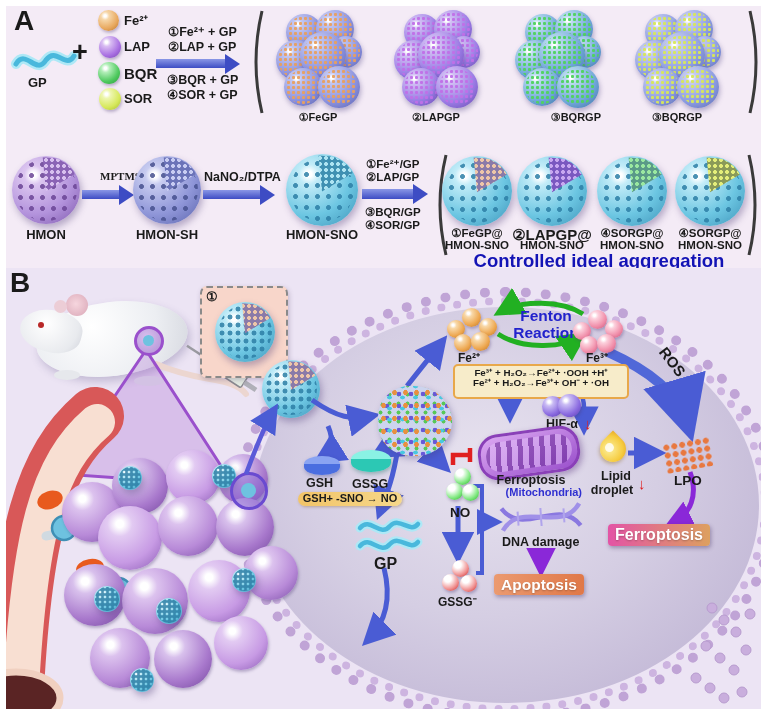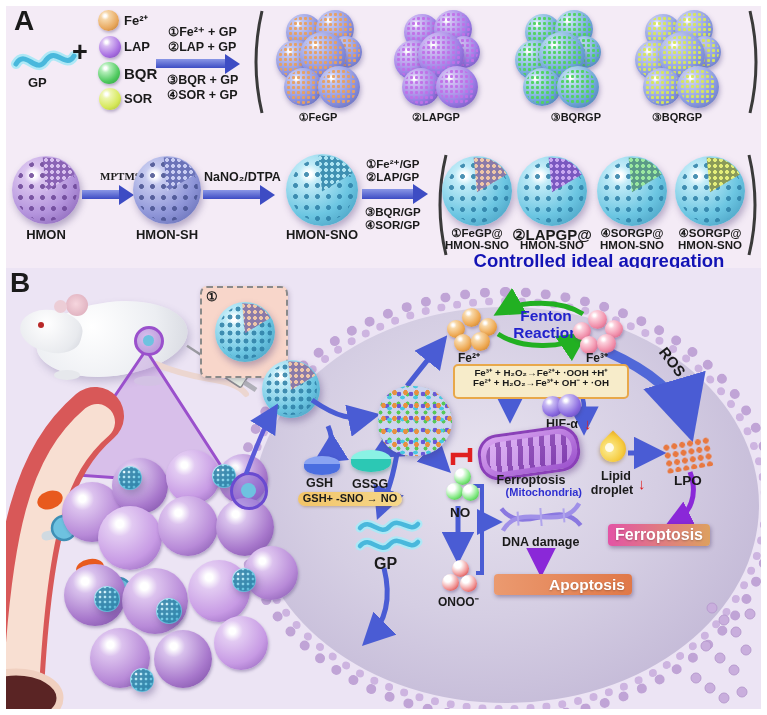--- a/index.html
+++ b/index.html
@@ -437,32 +437,32 @@
       <path d="M4,32 C14,20 24,42 34,30 C44,20 54,38 62,28" stroke="#aee8f6" stroke-width="9" fill="none" stroke-linecap="round"></path>
       <path d="M4,32 C14,20 24,42 34,30 C44,20 54,38 62,28" stroke="#49b8dc" stroke-width="4.5" fill="none" stroke-linecap="round"></path>
     </svg>
     <div class="t" style="left:368px;top:288px;font-size:16px;">GP</div>
 
     <div style="position:absolute;left:436px;top:292px;width:38px;height:36px;">
       <div class="ball" style="left:10px;top:0px;width:17px;height:17px;--hi:#ffffff;--c:#f09090;--d:#c82020;"></div>
       <div class="ball" style="left:0px;top:14px;width:17px;height:17px;--hi:#ffffff;--c:#f09090;--d:#c82020;"></div>
       <div class="ball" style="left:18px;top:15px;width:17px;height:17px;--hi:#ffffff;--c:#f09090;--d:#c82020;"></div>
     </div>
-    <div class="t" style="left:432px;top:328px;font-size:12px;">ONOO⁻</div>
+    <div class="t" style="left:432px;top:328px;font-size:12px;">GSSG⁻</div>
 
     <svg style="left:494px;top:232px;" width="82" height="34" transform="rotate(-4)">
       <path d="M2,6 C22,36 60,-2 80,28" stroke="#8a78e0" stroke-width="4.5" fill="none"></path>
       <path d="M2,28 C22,-2 60,36 80,6" stroke="#a090e8" stroke-width="4.5" fill="none"></path>
       <line x1="18" y1="10" x2="18" y2="24" stroke="#b0a4ec" stroke-width="2"></line>
       <line x1="41" y1="8" x2="41" y2="26" stroke="#b0a4ec" stroke-width="2"></line>
       <line x1="64" y1="10" x2="64" y2="24" stroke="#b0a4ec" stroke-width="2"></line>
     </svg>
     <div class="t" style="left:496px;top:268px;font-size:12.5px;">DNA damage</div>
 
-    <div class="badge" style="left:488px;top:306px;width:90px;height:21px;line-height:21px;font-size:15.5px;background:linear-gradient(90deg,#eb9a70,#e07848);padding-left:48px;">Apoptosis</div>
+    <div class="badge" style="left:488px;top:306px;width:90px;height:21px;line-height:21px;font-size:15.5px;background:linear-gradient(90deg,#eb9a70,#e07848);">Apoptosis</div>
     <div class="badge" style="left:602px;top:256px;width:102px;height:22px;line-height:22px;font-size:16px;background:linear-gradient(90deg,#e354a5,#dda05f);">Ferroptosis</div>
 
     <div style="position:absolute;left:594px;top:168px;width:26px;height:26px;border-radius:0 50% 50% 50%;transform:rotate(45deg);background:radial-gradient(circle at 40% 60%, #fcf0a0, #f6cc40 60%, #e0981c);box-shadow:1px 2px 4px rgba(140,100,20,.4);">
       <div style="position:absolute;left:5px;top:10px;width:9px;height:9px;border-radius:50%;background:rgba(255,255,255,.8);"></div>
     </div>
     <div class="t" style="left:588px;top:202px;width:44px;text-align:center;font-size:12.5px;">Lipid</div>
     <div class="t" style="left:580px;top:216px;width:52px;text-align:center;font-size:12.5px;">droplet</div>
     <div class="t red" style="left:632px;top:208px;font-size:15px;">↓</div>
 
     <div style="position:absolute;left:658px;top:172px;width:48px;height:30px;transform:rotate(-10deg);background-image:radial-gradient(#e87840 2.6px, transparent 3.2px);background-size:8px 8px;"></div>

